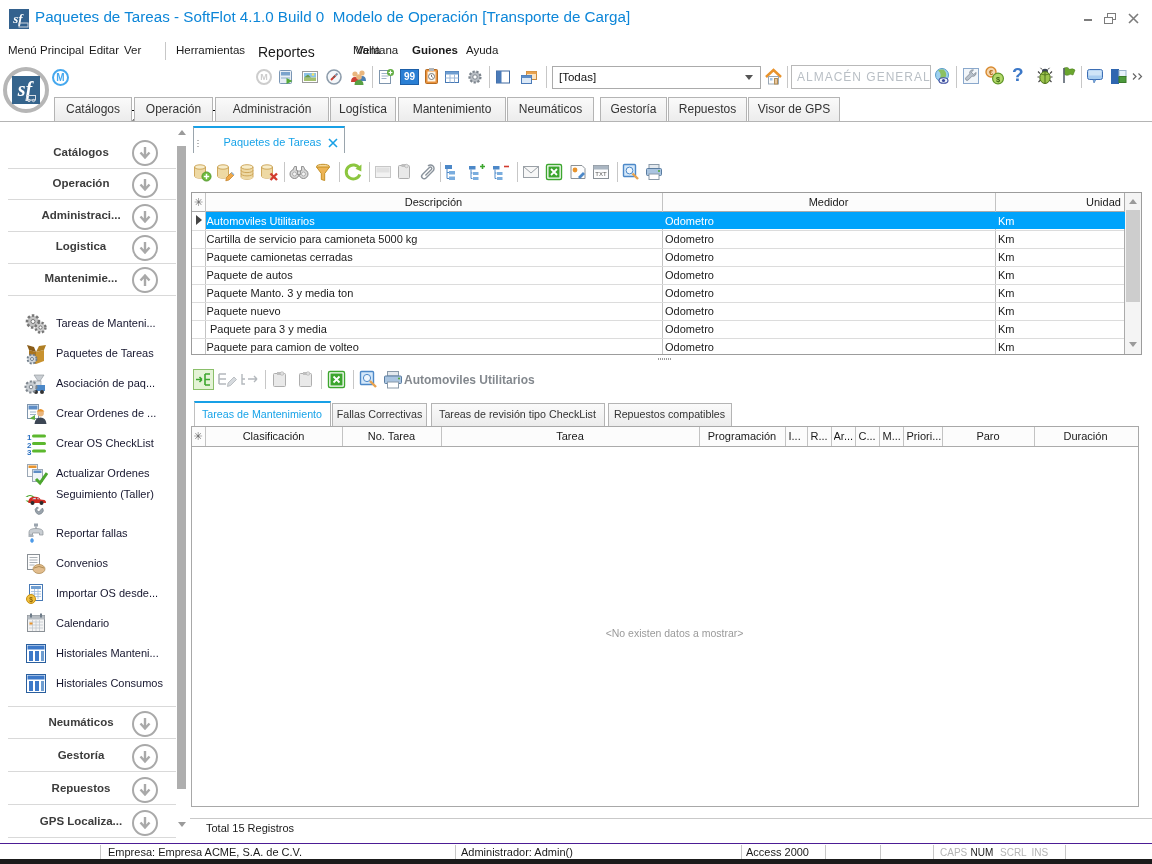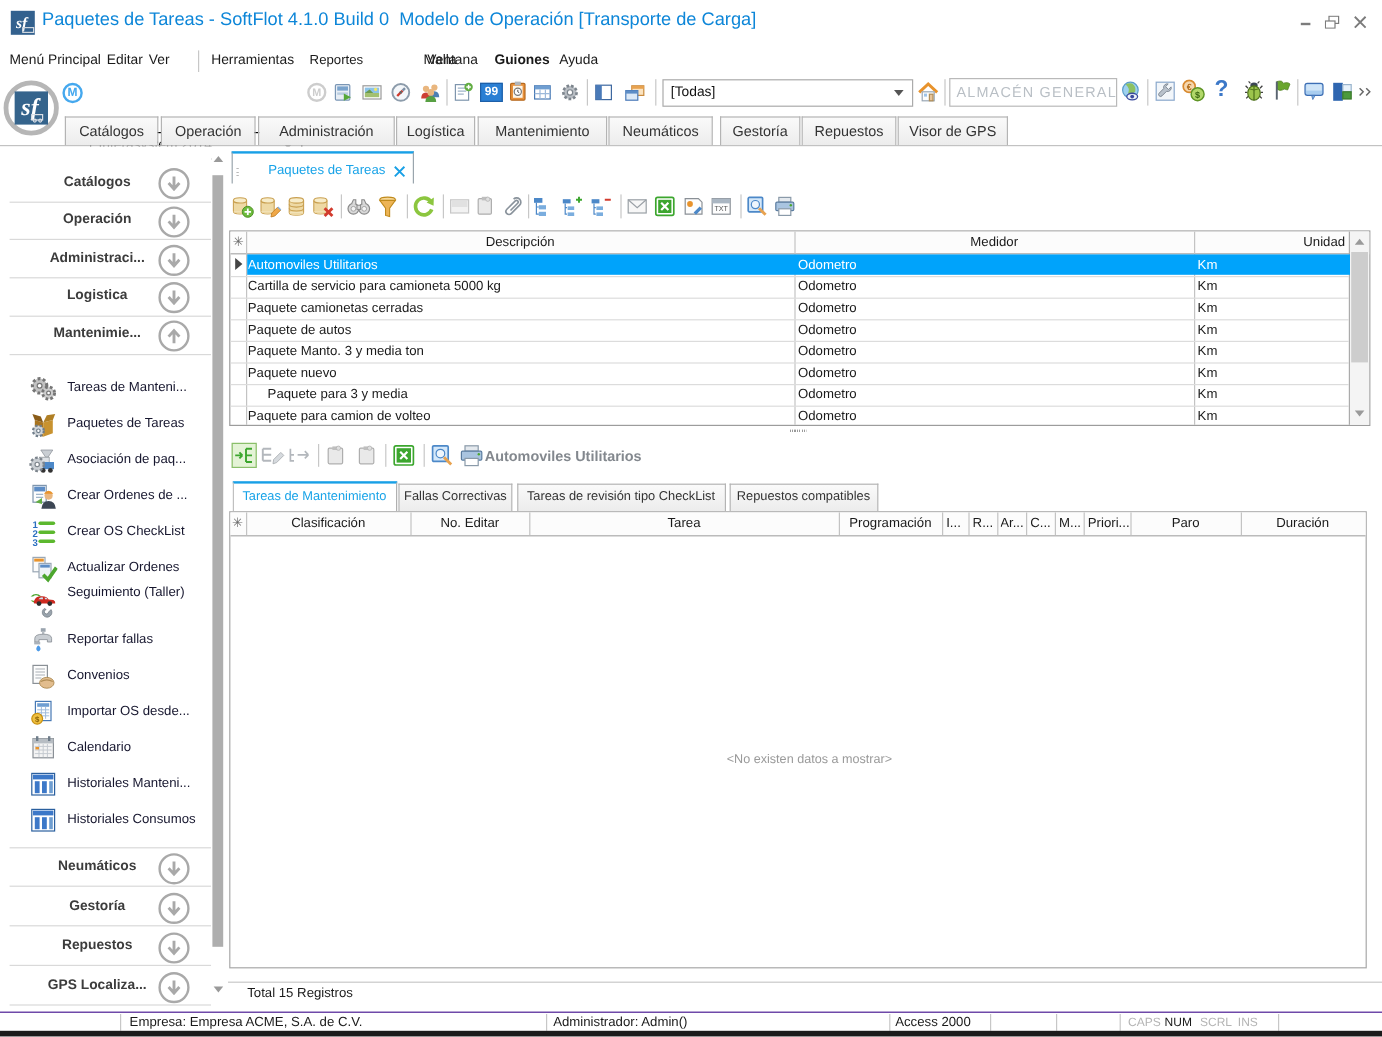--- a/index.html
+++ b/index.html
@@ -37,21 +37,21 @@
     <path d="M1 1 L10 10 M10 1 L1 10" stroke="#7c7c7c" stroke-width="1.6"></path>
   </svg>
 </div>
 
 <div class="ab" id="menubar" style="left:0;top:42px;width:1152px;height:20px;">
   <div class="ab t12" style="left:8px;top:2px;font-size:11.5px;">Menú Principal</div>
   <div class="ab t12" style="left:89px;top:2px;font-size:11.5px;">Editar</div>
   <div class="ab t12" style="left:124px;top:2px;font-size:11.5px;">Ver</div>
   <div class="sep" style="left:165px;top:0px;height:18px;"></div>
   <div class="ab t12" style="left:176px;top:2px;font-size:11.5px;">Herramientas</div>
-  <div class="ab t12" style="left:258px;top:2px;font-size:11px;">Reportes</div>
+  <div class="ab t12" style="left:258px;top:2px;font-size:14px;">Reportes</div>
   <div class="ab t12" style="left:317px;top:2px;font-size:11.5px;margin-left:36px;">Malla</div>
   <div class="ab t12" style="left:356px;top:2px;font-size:11.5px;">Ventana</div>
   <div class="ab t12" style="left:412px;top:2px;font-size:11.5px;font-weight:bold;">Guiones</div>
   <div class="ab t12" style="left:466px;top:2px;font-size:11.5px;">Ayuda</div>
 </div>
 
 <div class="ab" id="toolbar" style="left:0;top:62px;width:1152px;height:34px;">
 
   <div class="ab" style="left:52px;top:7px;width:13px;height:13px;border:2px solid #45a8ee;border-radius:50%;color:#45a8ee;font-size:10px;font-weight:bold;text-align:center;line-height:13px;">M</div>
 
@@ -557,21 +557,21 @@
         <div class="gc" style="left:806px;top:55px;">Km</div>
     <div class="gc" style="left:14.5px;top:73px;">Paquete de autos</div>
     <div class="gc" style="left:473px;top:73px;">Odometro</div>
         <div class="gc" style="left:806px;top:73px;">Km</div>
     <div class="gc" style="left:14.5px;top:91px;">Paquete Manto. 3 y media ton</div>
     <div class="gc" style="left:473px;top:91px;">Odometro</div>
         <div class="gc" style="left:806px;top:91px;">Km</div>
     <div class="gc" style="left:14.5px;top:109px;">Paquete nuevo</div>
     <div class="gc" style="left:473px;top:109px;">Odometro</div>
         <div class="gc" style="left:806px;top:109px;">Km</div>
-    <div class="gc" style="left:31px;top:127px;">Paquete para 3 y media</div>
+    <div class="gc" style="left:18px;top:127px;">Paquete para 3 y media</div>
     <div class="gc" style="left:473px;top:127px;">Odometro</div>
         <div class="gc" style="left:806px;top:127px;">Km</div>
     <div class="gc" style="left:14.5px;top:145px;">Paquete para camion de volteo</div>
     <div class="gc" style="left:473px;top:145px;">Odometro</div>
         <div class="gc" style="left:806px;top:145px;">Km</div>
     <div class="hl" style="left:0;top:36.5px;width:932px;background:#dcdcdc;"></div>
     <div class="hl" style="left:0;top:54.5px;width:932px;background:#dcdcdc;"></div>
     <div class="hl" style="left:0;top:72.5px;width:932px;background:#dcdcdc;"></div>
     <div class="hl" style="left:0;top:90.5px;width:932px;background:#dcdcdc;"></div>
     <div class="hl" style="left:0;top:108.5px;width:932px;background:#dcdcdc;"></div>
@@ -640,21 +640,21 @@
     <div class="ab" style="left:0;top:4px;width:172px;text-align:center;font-size:10.7px;color:#333;white-space:nowrap;">Tareas de revisión tipo CheckList</div>
   </div>
   <div class="ab" style="left:417.5px;top:281px;width:124px;height:23px;background:linear-gradient(#fafafa,#ececec);border:1px solid #b4b4b4;border-bottom:none;box-sizing:border-box;">
     <div class="ab" style="left:0;top:4px;width:122px;text-align:center;font-size:10.7px;color:#333;white-space:nowrap;">Repuestos compatibles</div>
   </div>
 
   <div class="ab" style="left:0.5px;top:304px;width:948px;height:381px;border:1px solid #a8a8a8;box-sizing:border-box;background:#fff;">
     <div class="ab" style="left:0;top:0;width:946px;height:19px;background:#fcfcfc;border-bottom:1px solid #ababab;"></div>
     <div class="gh" style="left:0;top:0;width:13px;color:#6a6a6a;line-height:19px;">✳</div>
     <div class="gh" style="left:14px;top:0;width:136px;line-height:19px;">Clasificación</div>
-    <div class="gh" style="left:151px;top:0;width:98px;line-height:19px;">No. Editar</div>
+    <div class="gh" style="left:151px;top:0;width:98px;line-height:19px;">No. Tarea</div>
     <div class="gh" style="left:250px;top:0;width:257px;line-height:19px;">Tarea</div>
     <div class="gh" style="left:508px;top:0;width:85px;line-height:19px;">Programación</div>
     <div class="gc" style="left:597px;top:0;line-height:19px;">I...</div>
     <div class="gc" style="left:619px;top:0;line-height:19px;">R...</div>
     <div class="gc" style="left:642px;top:0;line-height:19px;">Ar...</div>
     <div class="gc" style="left:667px;top:0;line-height:19px;">C...</div>
     <div class="gc" style="left:691px;top:0;line-height:19px;">M...</div>
     <div class="gc" style="left:715px;top:0;line-height:19px;">Priori...</div>
     <div class="gh" style="left:751px;top:0;width:91px;line-height:19px;">Paro</div>
     <div class="gh" style="left:843px;top:0;width:102px;line-height:19px;">Duración</div>

